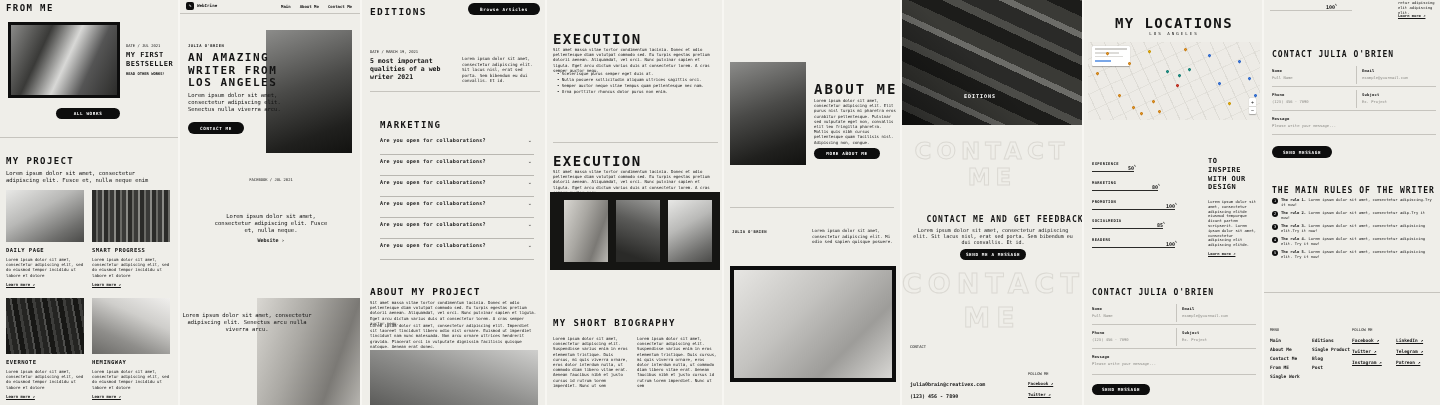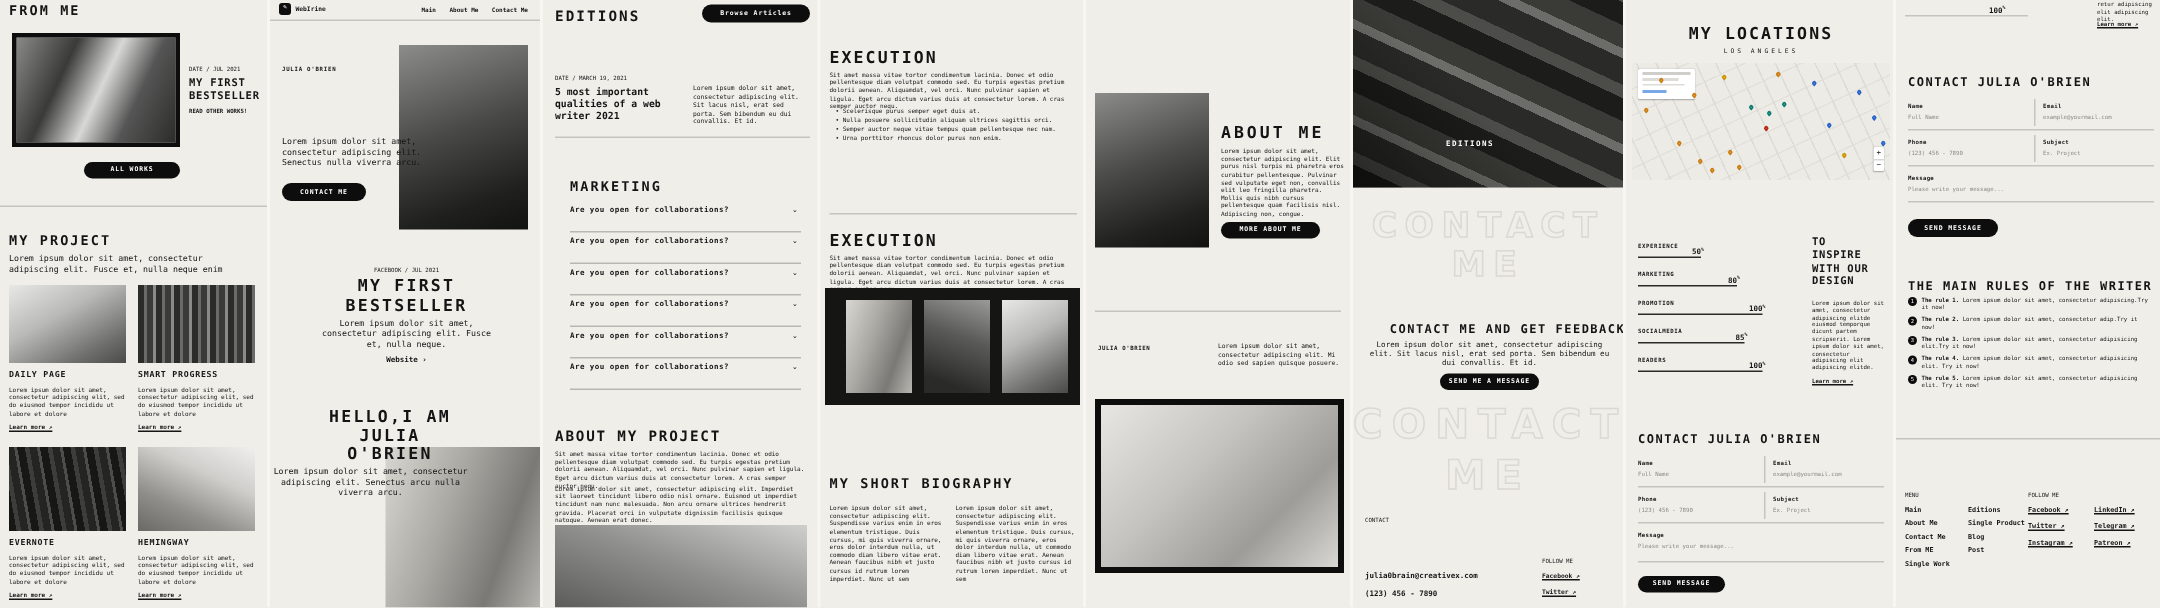--- a/index.html
+++ b/index.html
@@ -14,21 +14,21 @@
   .center{text-align:center;}
   .t38{font-size:3.8px;line-height:4.8px;}
   .t4{font-size:4px;line-height:5.2px;}
   .t42{font-size:4.2px;line-height:5.5px;}
   .t45{font-size:4.5px;line-height:5.8px;}
   .t5{font-size:5px;line-height:6.2px;}
   .t55{font-size:5.5px;line-height:7px;}
   .t65{font-size:6.5px;line-height:8px;}
   .h7{font-size:7px;line-height:8.8px;font-weight:bold;letter-spacing:.5px;}
   .h8{font-size:8px;line-height:10px;font-weight:bold;letter-spacing:1px;}
-  .h85{font-size:11px;line-height:10px;font-weight:bold;letter-spacing:1.4px;}
+  .h85{font-size:14px;line-height:10px;font-weight:bold;letter-spacing:1.4px;}
   .h9{font-size:9px;line-height:11px;font-weight:bold;letter-spacing:1.4px;}
   .h11{font-size:11px;line-height:12.5px;font-weight:bold;letter-spacing:1.5px;}
   .pill{background:#0d0d0d;color:#fff;border-radius:7px;display:flex;align-items:center;justify-content:center;font-weight:bold;font-size:4.3px;letter-spacing:.6px;}
   .hr{position:absolute;height:1px;background:#c6c4be;}
   .vr{position:absolute;width:1px;background:#c6c4be;}
   .frame{border:3px solid #0d0d0d;}
   .frame4{border:4px solid #0d0d0d;}
   .g1{background:linear-gradient(115deg,#8a8a88,#3a3a38 30%,#d8d8d6 52%,#555 72%,#2c2c2a);}
   .g2{background:linear-gradient(150deg,#e8e8e6,#b9b9b7 40%,#6f6f6d 78%,#4a4a48);}
   .g2b{background:linear-gradient(205deg,#f0efed,#cfcecb 35%,#8f8e8b 70%,#6a6966);}
@@ -113,37 +113,33 @@
       <div class="t42 b">WebIrine</div>
     </div>
     <div class="a" style="right:8px;top:4px;display:flex;gap:9px">
       <div class="t4 b">Main</div>
       <div class="t4 b">About Me</div>
       <div class="t4 b">Contact Me</div>
     </div>
     <div class="hr" style="left:0;top:13px;width:182px"></div>
     <div class="a g5" style="left:86px;top:30px;width:86px;height:123px"></div>
     <div class="a t38 b" style="left:8px;top:44px;letter-spacing:.5px">JULIA O'BRIEN</div>
+    <div class="a h11" style="left:8px;top:52px;z-index:2">
+      <div>AN AMAZING</div>
+      <div>WRITER FROM</div>
+      <div>LOS ANGELES</div>
+    </div>
     <div class="a t55" style="left:8px;top:92px;width:100px;z-index:2">Lorem ipsum dolor sit amet, consectetur adipiscing elit. Senectus nulla viverra arcu.</div>
     <div class="a pill" style="left:8px;top:122px;width:56px;height:12px;z-index:2">CONTACT ME</div>
 
     <div class="a t38 center" style="left:0;top:178px;width:182px">FACEBOOK / JUL 2021</div>
-    <div class="a h11 center" style="left:0;top:185px;width:182px">
-      <div>MY FIRST</div>
-      <div>BESTSELLER</div>
-    </div>
     <div class="a t55 center" style="left:31px;top:213px;width:120px">Lorem ipsum dolor sit amet, consectetur adipiscing elit. Fusce et, nulla neque.</div>
     <div class="a t5 b center" style="left:0;top:237px;width:182px">Website ›</div>
 
     <div class="a g6" style="left:77px;top:298px;width:105px;height:107px"></div>
-    <div class="a h11 center" style="left:0;top:272px;width:160px;z-index:2">
-      <div>HELLO,I AM</div>
-      <div>JULIA</div>
-      <div>O'BRIEN</div>
-    </div>
     <div class="a t55 center" style="left:2px;top:312px;width:130px;z-index:2">Lorem ipsum dolor sit amet, consectetur adipiscing elit. Senectus arcu nulla viverra arcu.</div>
   </div>
 
   <div class="panel" style="width:185px">
     <div class="a" style="left:8px;top:6px;font-size:9.5px;font-weight:bold;letter-spacing:1.4px">EDITIONS</div>
     <div class="a pill" style="left:106px;top:3px;width:72px;height:12px">Browse Articles</div>
     <div class="a t38" style="left:8px;top:50px">DATE / MARCH 19, 2021</div>
     <div class="a t65 b" style="left:8px;top:57px;width:88px">5 most important qualities of a web writer 2021</div>
     <div class="a t42" style="left:100px;top:56px;width:78px">Lorem ipsum dolor sit amet, consectetur adipiscing elit. Sit lacus nisl, erat sed porta. Sem bibendum eu dui convallis. Et id.</div>
     <div class="hr" style="left:8px;top:91px;width:170px"></div>

